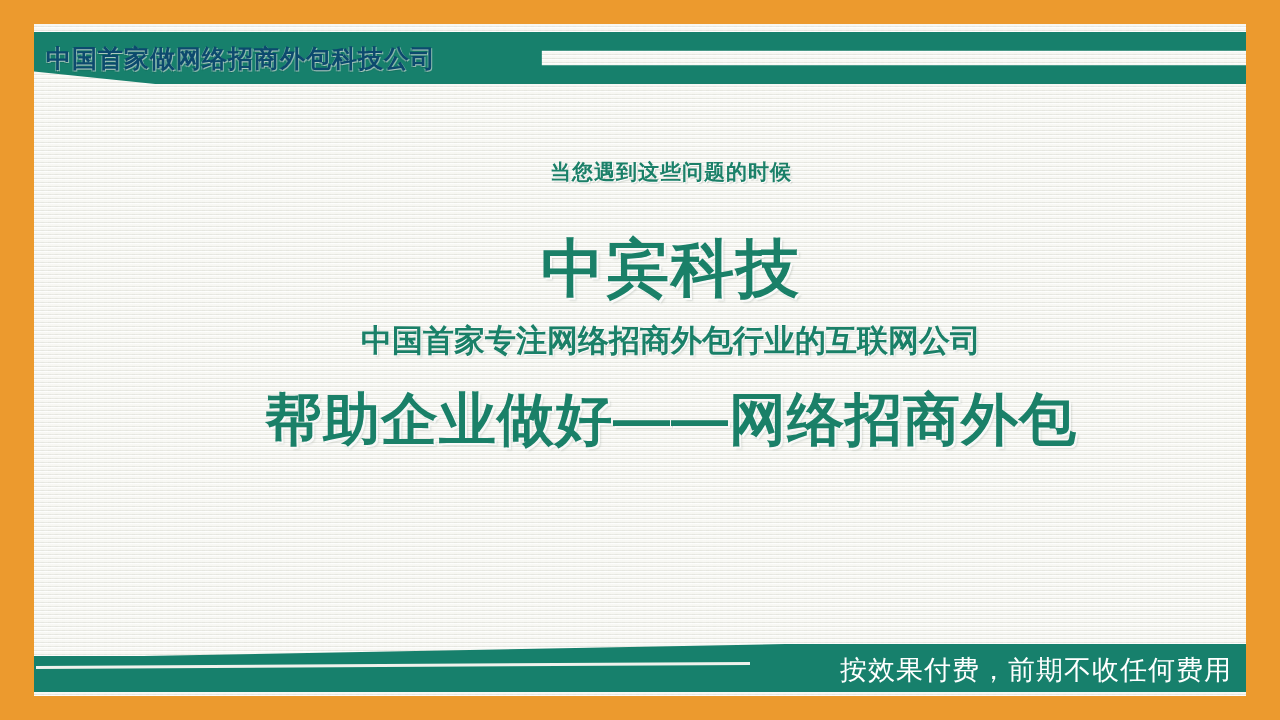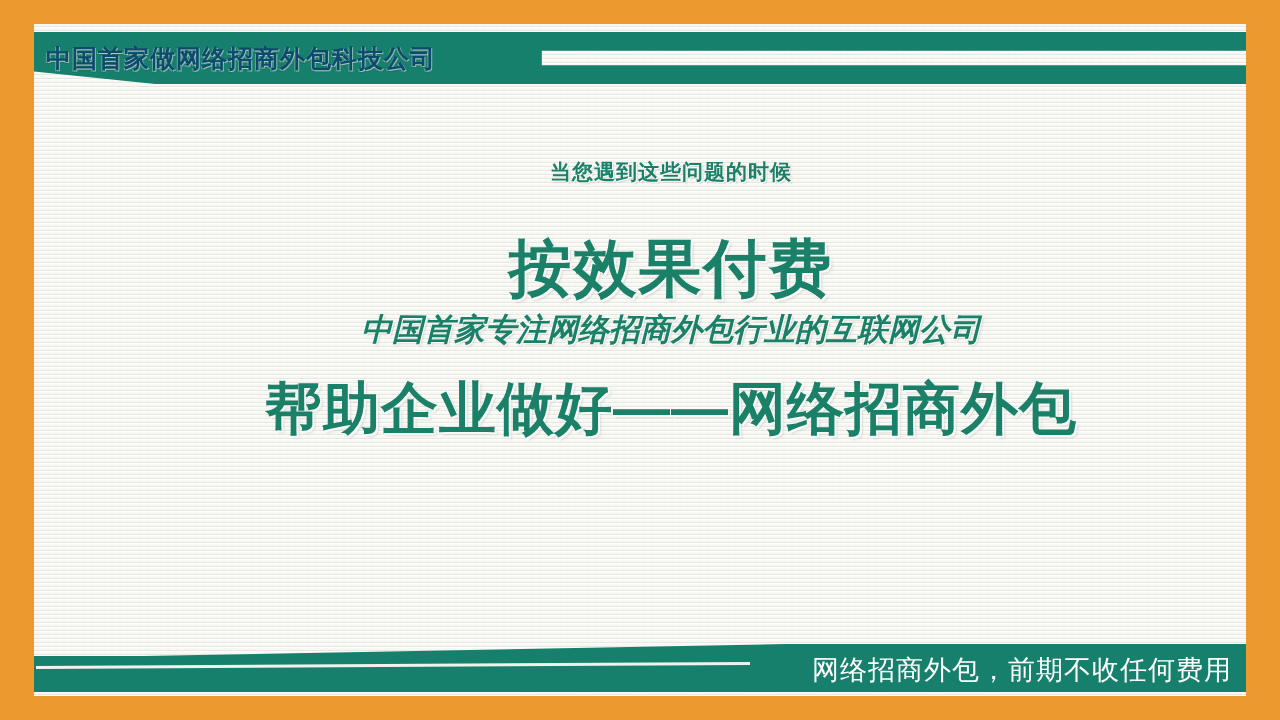--- a/index.html
+++ b/index.html
@@ -141,28 +141,27 @@
     margin-top: 50px;
     font-size: 63px;
     font-weight: bold;
     color: #1a8068;
     letter-spacing: 2px;
     line-height: 1.02;
     text-shadow: 2px 2px 0 rgba(255,255,255,0.85),
                  3px 3px 2px rgba(150,160,150,0.30);
   }
   .tagline {
-    margin-top: 9px;
+    margin-top: 20px;
     font-size: 31px;
     font-weight: bold;
     color: #1a8068;
     letter-spacing: 0px;
     text-shadow: 1px 1px 0 rgba(255,255,255,0.85),
                  2px 2px 2px rgba(150,160,150,0.30);
-    font-style: italic;
   }
   .headline {
     margin-top: 20px;
     font-size: 57px;
     font-weight: bold;
     color: #1a8068;
     letter-spacing: 1px;
     white-space: nowrap;
     text-shadow: 2px 2px 0 rgba(255,255,255,0.80),
                  3px 3px 2px rgba(150,160,150,0.28);
@@ -173,22 +172,22 @@
 
 <div class="slide">
 
   <div class="canvas"></div>
 
   <div class="top-banner"></div>
   <div class="top-banner-text">中国首家做网络招商外包科技公司</div>
 
   <div class="content">
     <div class="kicker">当您遇到这些问题的时候</div>
-    <div class="brand">按效果付费</div>
+    <div class="brand">中宾科技</div>
     <div class="tagline">中国首家专注网络招商外包行业的互联网公司</div>
     <div class="headline">帮助企业做好——网络招商外包</div>
   </div>
 
   <div class="bottom-banner"></div>
   <div class="bottom-hairline"></div>
-  <div class="bottom-banner-text">网络招商外包，前期不收任何费用</div>
+  <div class="bottom-banner-text">按效果付费，前期不收任何费用</div>
 
 </div>
 
 </body></html>

